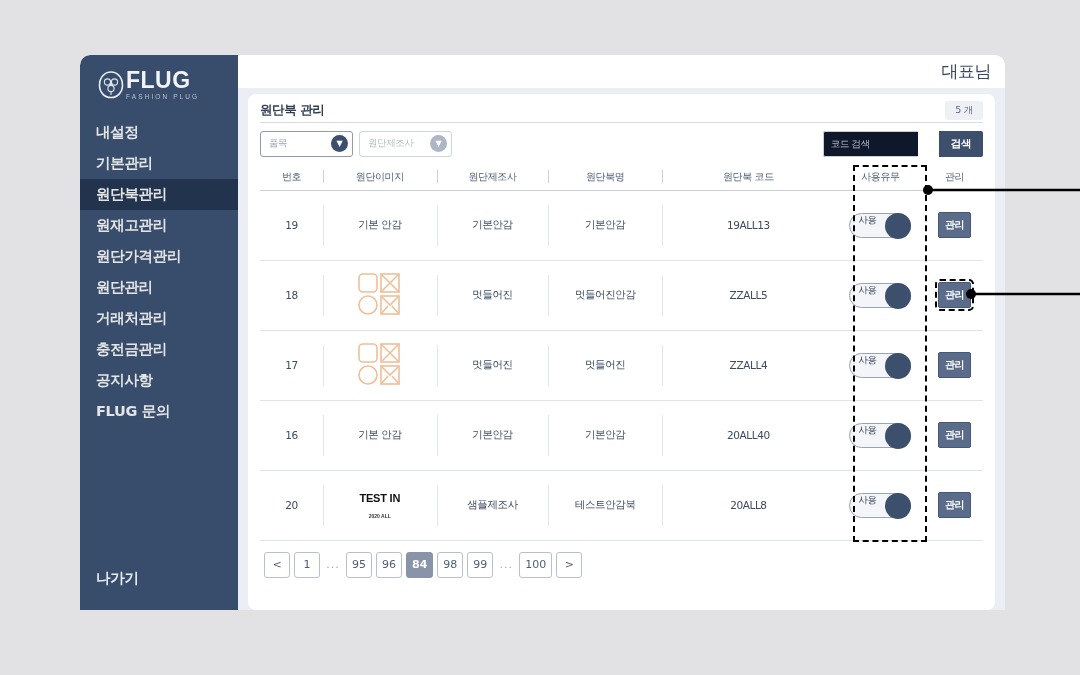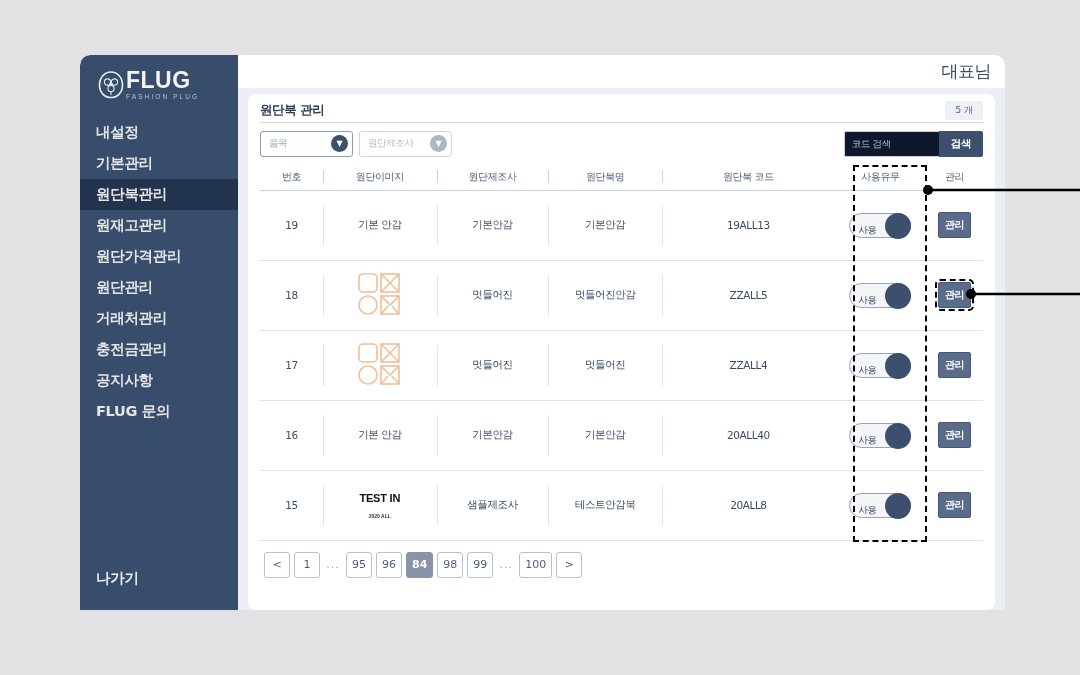--- a/index.html
+++ b/index.html
@@ -131,20 +131,21 @@
     font-family: "DejaVu Sans", sans-serif;
   }
   .search-input::placeholder { color: #b9c0cd; }
   .search-btn {
     height: 26px; padding: 0 12px;
     background: #3c4f6d; color: #fff;
     border: none; border-radius: 0 2px 2px 0;
     font-size: 10.5px; font-weight: bold; cursor: pointer;
     letter-spacing: -0.4px;
     font-family: "DejaVu Sans", sans-serif;
+    margin-left: 21px;
   }
 
   
   .tbl { width: 100%; border-collapse: collapse; table-layout: fixed; }
   .tbl th {
     font-size: 10px; color: #4f5c76; font-weight: normal;
     height: 26px; letter-spacing: -0.4px;
     border-bottom: 1px solid #c9cfdb;
     position: relative;
   }
@@ -171,21 +172,21 @@
   .cell-test-sub {
     font-size: 5px; font-weight: bold; color: #333; margin-top: 9px;
     letter-spacing: 0px; font-family: "Liberation Sans", sans-serif;
   }
   .ph-icon { display: inline-block; }
 
   
   .toggle {
     width: 62px; height: 25px; border-radius: 13px;
     border: 1px solid #9aa3b5; background: #f4f5f8;
-    display: inline-flex; align-items: flex-end;
+    display: inline-flex; align-items: flex-start;
     position: relative; cursor: pointer;
   }
   .toggle-label {
     font-size: 9.5px; color: #33405a; margin-left: 8px;
     letter-spacing: -0.4px;
   }
   .toggle-knob {
     position: absolute; right: -1px; top: -1px;
     width: 26px; height: 26px; border-radius: 50%;
     background: #3c4f6d;
@@ -441,21 +442,21 @@
                     <span class="toggle-label">사용</span>
                     <span class="toggle-knob"></span>
                   </span>
                 </td>
                 <td>
                   <span class="manage-btn">관리</span>
                 </td>
               </tr>
 
               <tr>
-                <td>15</td>
+                <td>20</td>
                 <td class="sep">
                   <div class="cell-test">TEST IN</div>
                   <div class="cell-test-sub">2020 ALL</div>
                 </td>
                 <td class="sep">샘플제조사</td>
                 <td class="sep">테스트안감북</td>
                 <td class="sep">20ALL8</td>
                 <td>
                   <span class="toggle">
                     <span class="toggle-label">사용</span>

